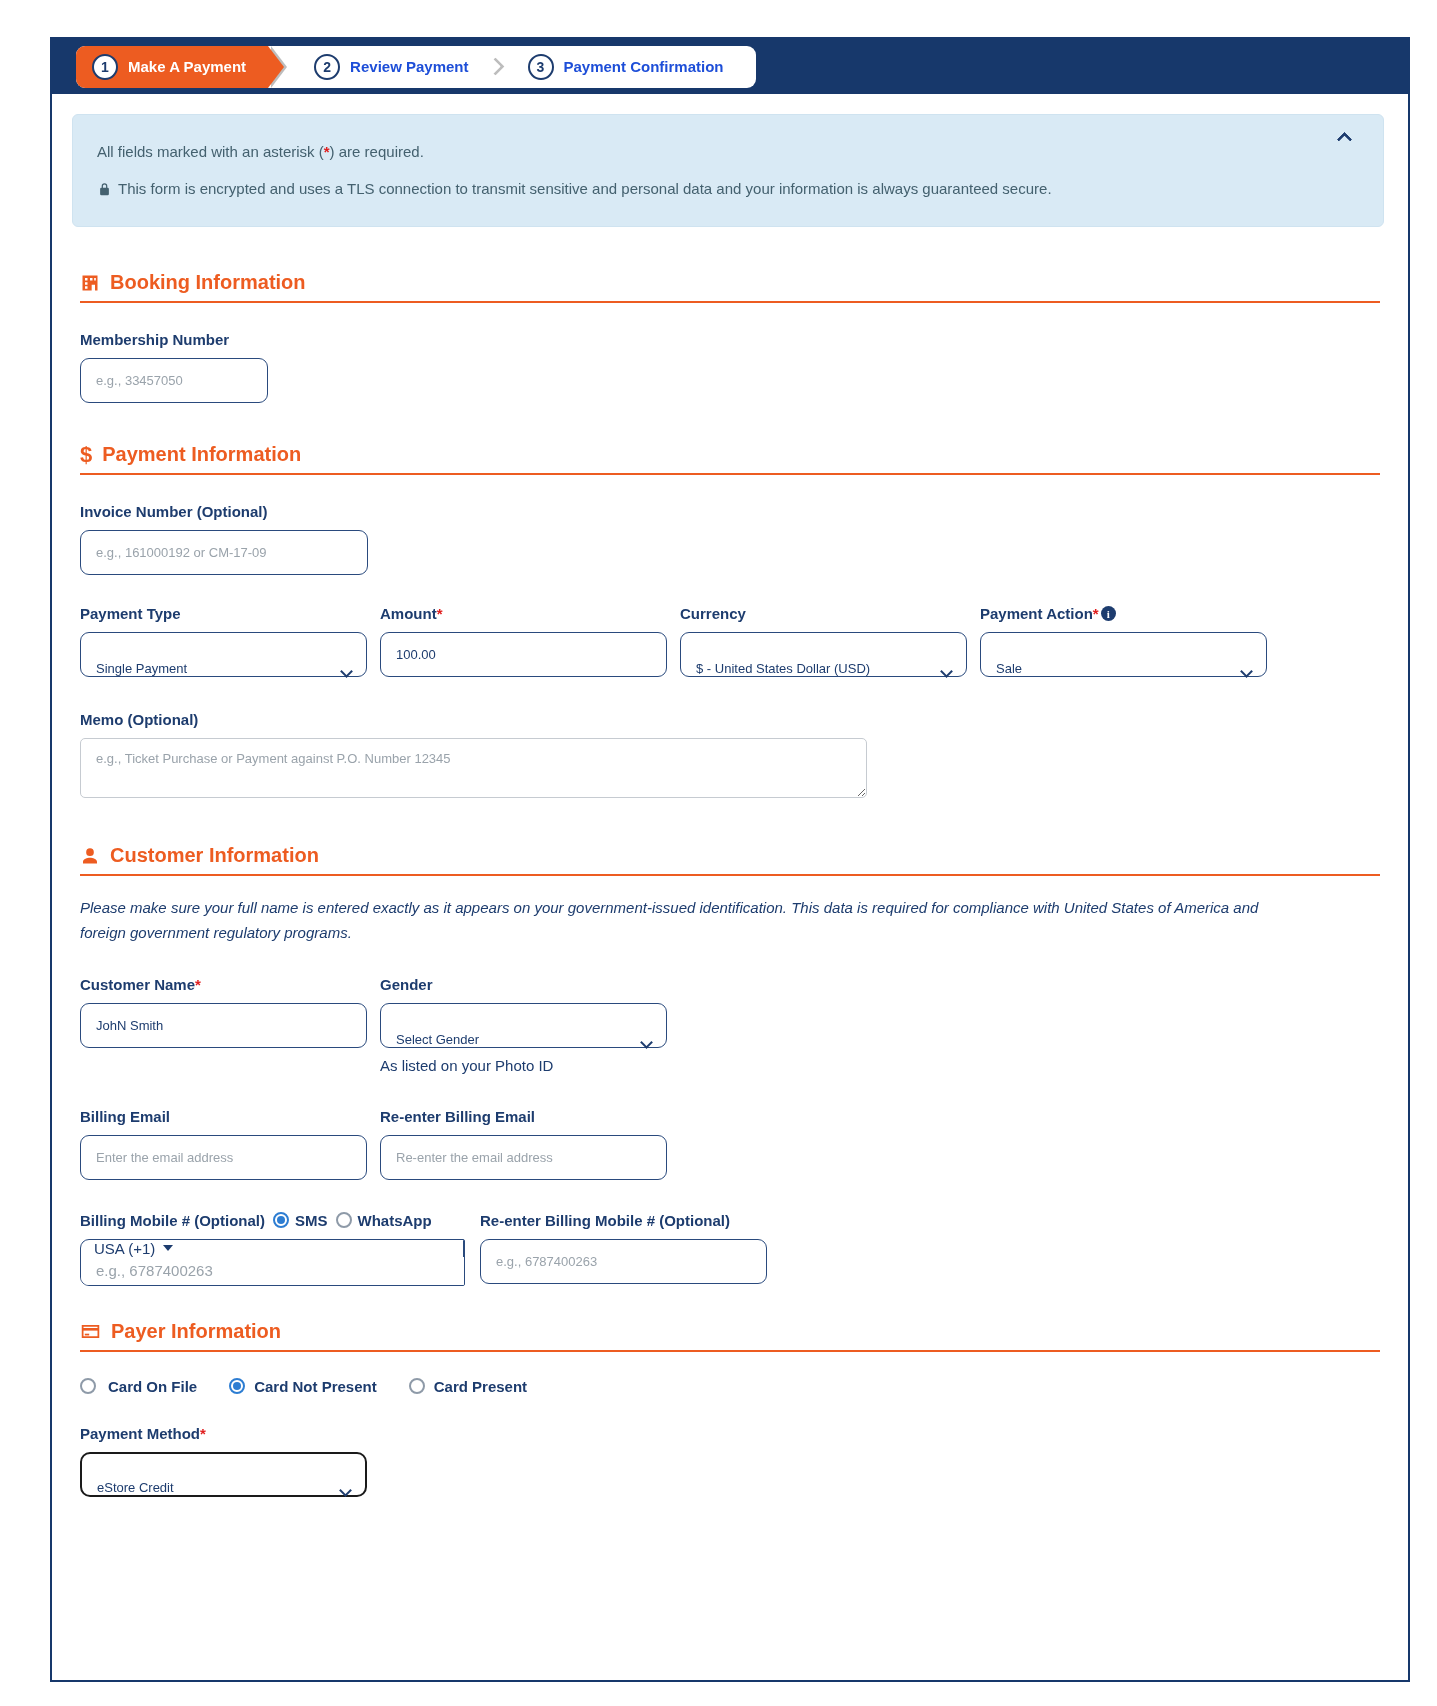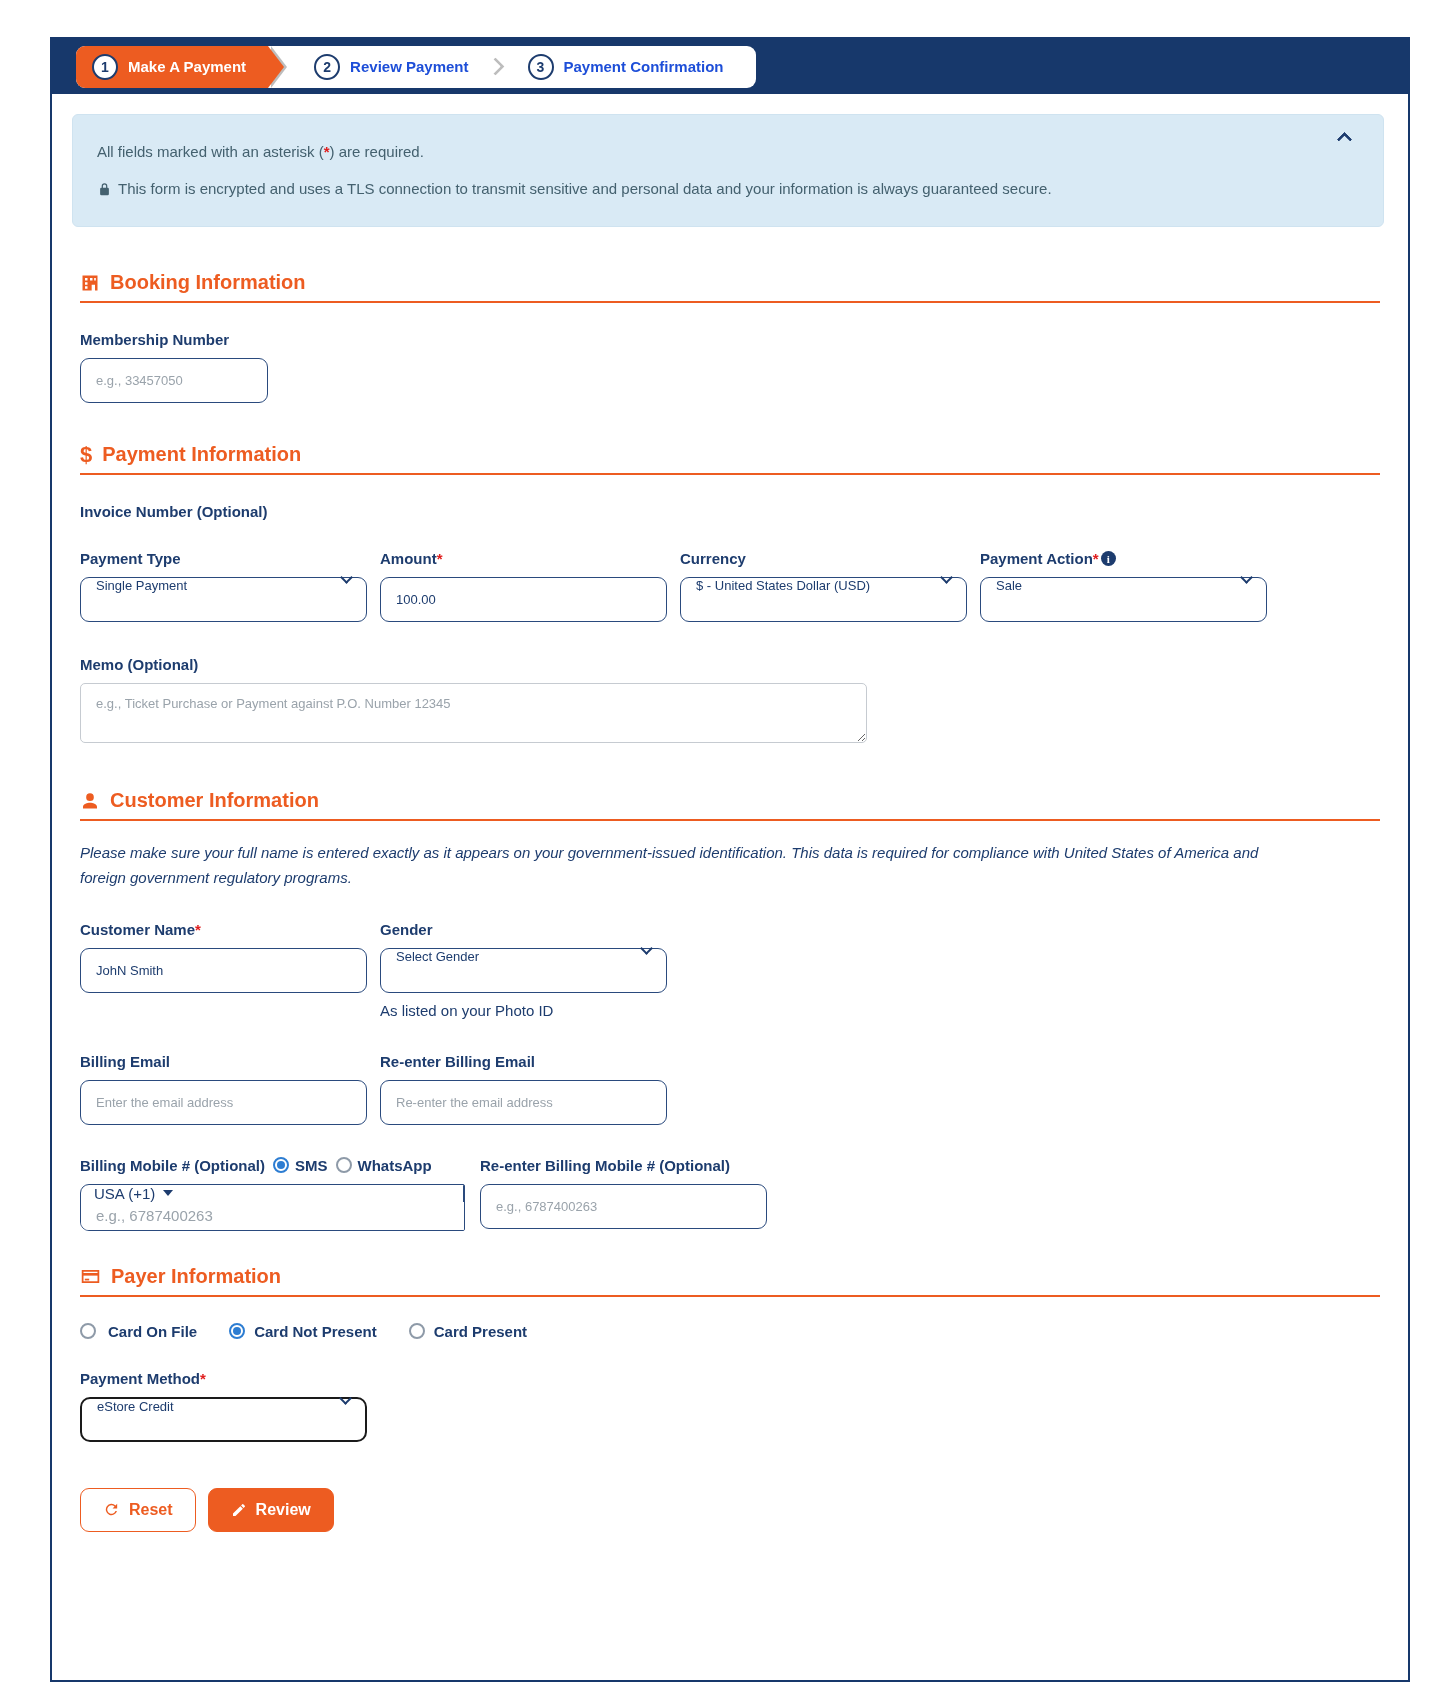--- a/index.html
+++ b/index.html
@@ -65,21 +65,21 @@
     font-family:"Liberation Sans","DejaVu Sans",sans-serif;
     font-size:13px; color:#1d3c6e;
   }
   .text-input {
     height:45px; border:1px solid #2a4a7d; border-radius:9px; padding:0 15px; width:100%;
     background:#fff; outline:none;
   }
   .text-input::placeholder, textarea::placeholder { color:#9aa3ab; }
   .select-box {
     height:45px; border:1px solid #2a4a7d; border-radius:9px; padding:0 15px; width:100%;
-    background:#fff; display:flex; align-items:flex-start; justify-content:space-between; cursor:pointer;
+    background:#fff; display:flex; align-items:flex-end; justify-content:space-between; cursor:pointer;
   }
   .chevron-down { width:9px; height:9px; border-right:2px solid #1d3c6e; border-bottom:2px solid #1d3c6e; transform:rotate(45deg); margin-top:-5px; flex:0 0 auto; }
   textarea {
     width:787px; height:60px; border:1px solid #c6cbd1; border-radius:5px; padding:12px 15px;
     resize:both; outline:none; display:block;
   }
 
   .row { display:flex; gap:13px; }
   .col-287 { width:287px; flex:0 0 auto; }
 
@@ -164,20 +164,21 @@
       <div class="field-label">Membership Number</div>
       <input class="text-input" style="width: 188px;" type="text" placeholder="e.g., 33457050">
     </div>
 
     <div class="section-header" style="margin-top:40px;">
       <span class="section-icon dollar-glyph">$</span>
       <span class="section-title">Payment Information</span>
     </div>
     <div style="margin-top:28px;">
       <div class="field-label">Invoice Number (Optional)</div>
+      <input class="text-input" style="width: 288px;" type="text" placeholder="e.g., 161000192 or CM-17-09">
     </div>
 
     <div class="row" style="margin-top:30px;">
       <div class="col-287">
         <div class="field-label">Payment Type</div>
         <div class="select-box">
           <span>Single Payment</span>
           <span class="chevron-down"></span>
         </div>
       </div>
@@ -309,29 +310,15 @@
       <div class="field-label">
           <span>Payment Method</span>
           <span class="req-star">*</span>
         </div>
       <div class="select-box pm-select" style="width:287px;">
         <span>eStore Credit</span>
         <span class="chevron-down"></span>
       </div>
     </div>
 
-    <div class="btn-row">
-      <button class="btn btn-reset">
-        <svg width="17" height="17" viewBox="0 0 24 24">
-            <path fill="currentColor" d="M17.65 6.35A8 8 0 1 0 19.73 14h-2.08a6 6 0 1 1-1.41-6.24L13.5 10.5H20V4z"></path>
-          </svg>
-        <span>Reset</span>
-      </button>
-      <button class="btn btn-review">
-        <svg width="16" height="16" viewBox="0 0 24 24">
-            <path fill="currentColor" d="M3 17.25V21h3.75L17.81 9.94l-3.75-3.75L3 17.25zM20.71 7.04a1 1 0 0 0 0-1.41l-2.34-2.34a1 1 0 0 0-1.41 0l-1.83 1.83 3.75 3.75 1.83-1.83z"></path>
-          </svg>
-        <span>Review</span>
-      </button>
-    </div>
 
   </div>
 </div>
 
 </body></html>

